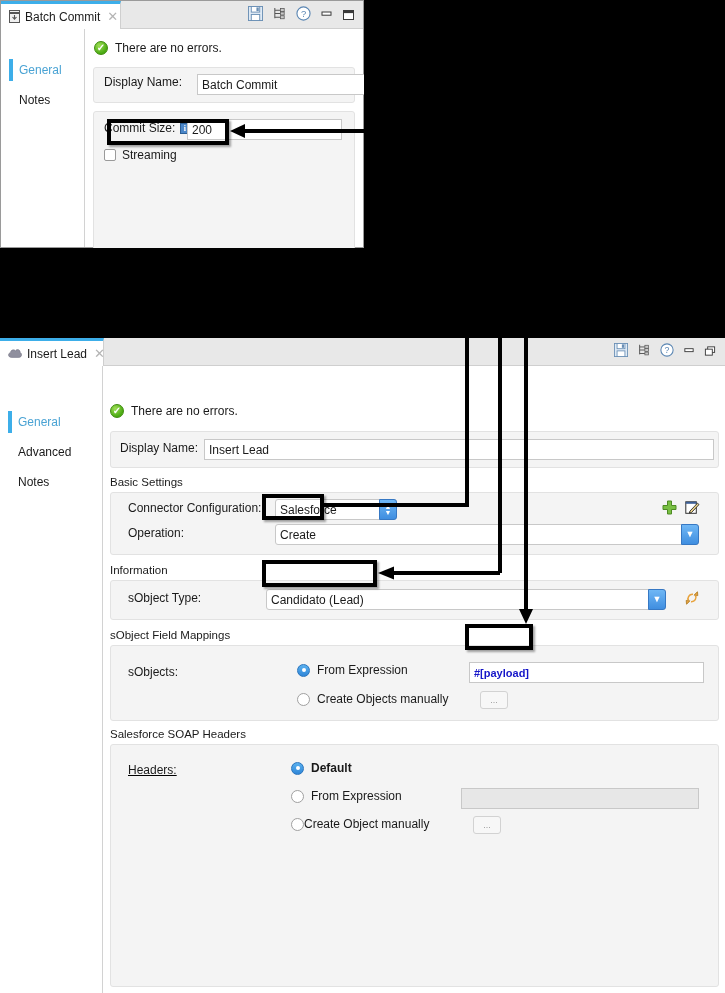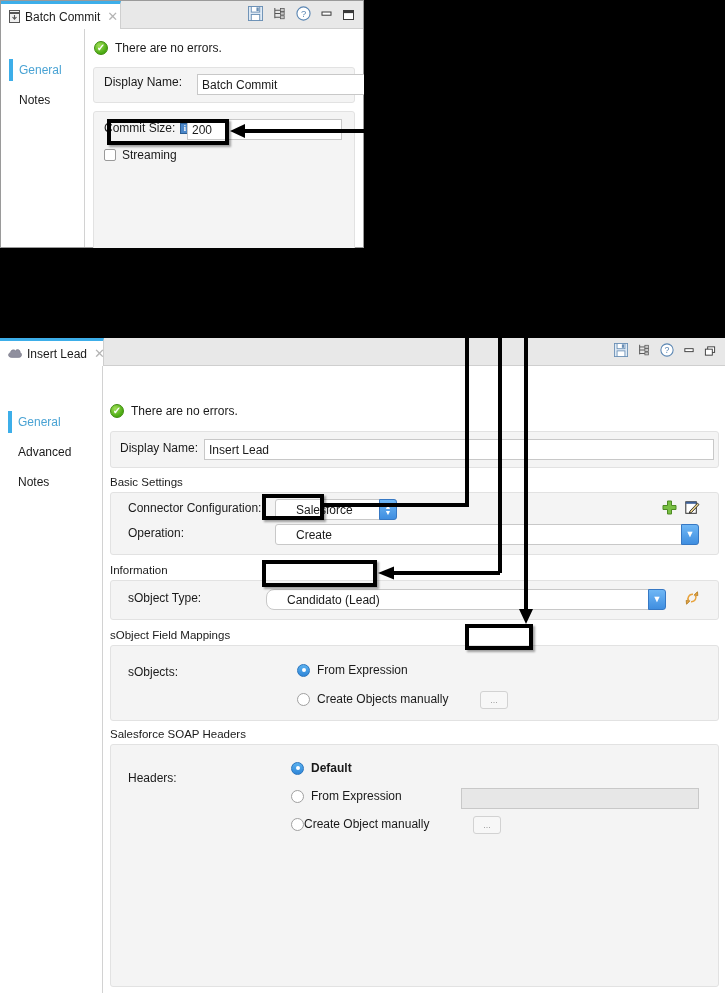--- a/index.html
+++ b/index.html
@@ -75,21 +75,21 @@
     background: #ffffff; border: 1px solid #c8c8c8;
     font-size: 12px; color: #1a1a1a;
     display: flex; align-items: center; padding: 0 4px;
     position: absolute; height: 21px;
   }
   .tfield.disabled { background: #e7e7e7; border-color: #c8c8c8; }
 
   .combo {
     background: #ffffff; border: 1px solid #c8c8c8;
     position: absolute; height: 21px; display: flex; align-items: center;
-    font-size: 12px; color: #1a1a1a; padding: 0 20px;
+    font-size: 12px; color: #1a1a1a; padding: 0 4px;
   }
   .combo-btn {
     position: absolute; right: -1px; top: -1px; bottom: -1px; width: 18px;
     background: linear-gradient(#6fb7f5, #3f8ee0);
     border: 1px solid #3678c4; border-radius: 0 3px 3px 0;
     display: flex; align-items: center; justify-content: center;
     color: #ffffff; font-size: 9px; line-height: 1;
   }
   .combo-btn.spin { flex-direction: column; gap: 0px; font-size: 7px; }
 
@@ -337,21 +337,21 @@
           <span>Create</span>
           <span class="combo-btn">▼</span>
         </div>
       </div>
 
       <div class="grouplabel" style="left:6px; top:198px;">Information</div>
       <div class="group" style="left:6px; top:214px; width:609px; height:40px;">
         <div class="row" style="left:17px; top:10px;">
           <span class="lbl">sObject Type:</span>
         </div>
-        <div class="combo" style="left:155px; top:8px; width:400px; border-radius:8px;">
+        <div class="combo" style="left:155px; top:8px; width:400px; border-radius:3px;">
           <span>Candidato (Lead)</span>
           <span class="combo-btn">▼</span>
         </div>
         <span style="position:absolute; left:573px; top:9px;">
           <svg width="16" height="16" viewBox="0 0 16 16">
             <path d="M11.5 3.5 L13.5 1.8 L13.8 5.6 L10.2 5.2 Z" fill="#e8a33d" stroke="#a9761f" stroke-width="0.8"></path>
             <path d="M4.5 12.5 L2.5 14.2 L2.2 10.4 L5.8 10.8 Z" fill="#e8a33d" stroke="#a9761f" stroke-width="0.8"></path>
             <path d="M4.5 10.5 C3 8 5 4 9 4.3" stroke="#e8a33d" stroke-width="1.6" fill="none"></path>
             <path d="M11.5 5.5 C13 8 11 12 7 11.7" stroke="#e8a33d" stroke-width="1.6" fill="none"></path>
           </svg>
@@ -360,32 +360,35 @@
 
       <div class="grouplabel" style="left:6px; top:263px;">sObject Field Mappings</div>
       <div class="group" style="left:6px; top:279px; width:609px; height:76px;padding-left:40px;">
         <div class="row" style="left:17px; top:19px;">
           <span class="lbl">sObjects:</span>
         </div>
         <div class="row" style="left:186px; top:17px; gap:7px;">
           <span class="radio on"></span>
           <span class="lbl">From Expression</span>
         </div>
+        <div class="tfield" style="left:358px; top:16px; width:235px;">
+          <span style="color:#1414c8; font-weight:bold; font-size:11px;">#[payload]</span>
+        </div>
         <div class="row" style="left:186px; top:46px; gap:7px;">
           <span class="radio"></span>
           <span class="lbl">Create Objects manually</span>
         </div>
         <div class="dots" style="position:absolute; left:369px; top:45px;">
           <span>...</span>
         </div>
       </div>
 
       <div class="grouplabel" style="left:6px; top:362px;">Salesforce SOAP Headers</div>
       <div class="group" style="left:6px; top:378px; width:609px; height:243px;">
-        <div class="row" style="left:17px; top:26px;">
+        <div class="row" style="left:17px; top:18px;text-decoration:underline;">
           <span class="lbl">Headers:</span>
         </div>
         <div class="row" style="left:180px; top:16px; gap:7px;font-weight:bold;">
           <span class="radio on"></span>
           <span class="lbl">Default</span>
         </div>
         <div class="row" style="left:180px; top:44px; gap:7px;">
           <span class="radio"></span>
           <span class="lbl">From Expression</span>
         </div>

